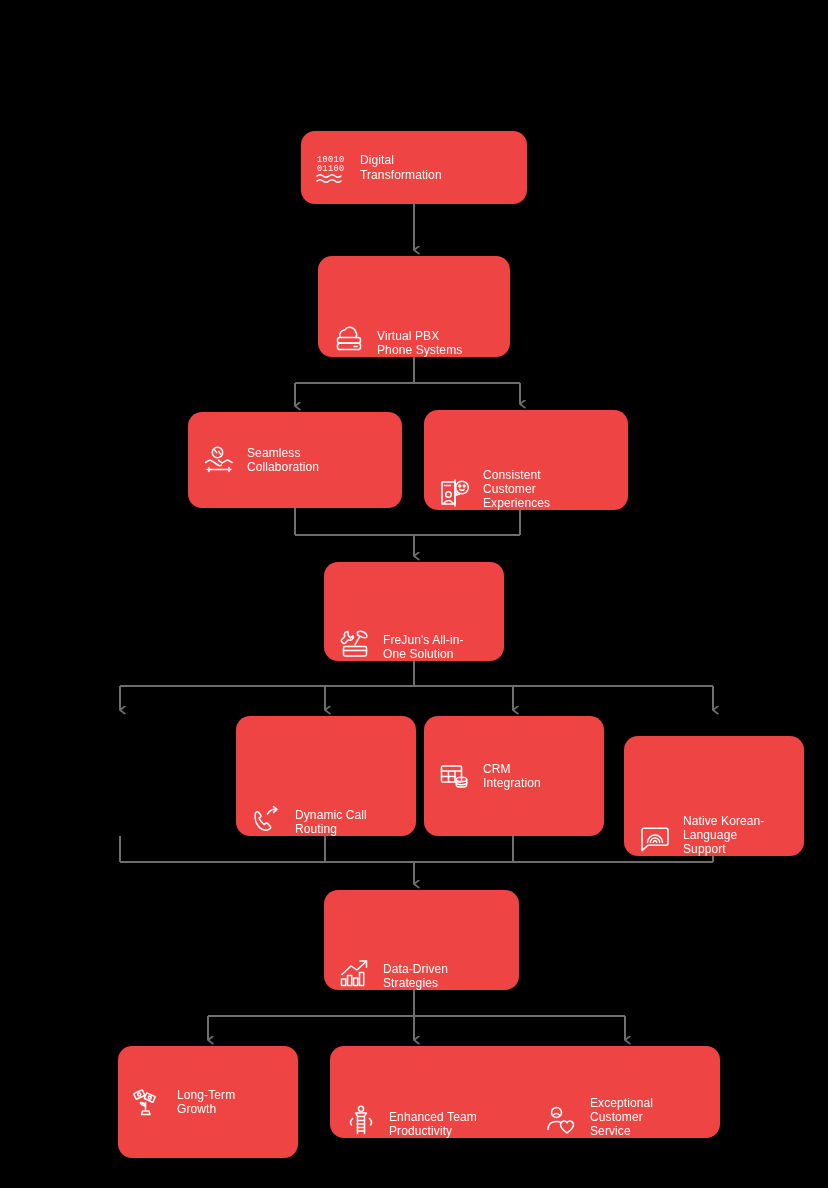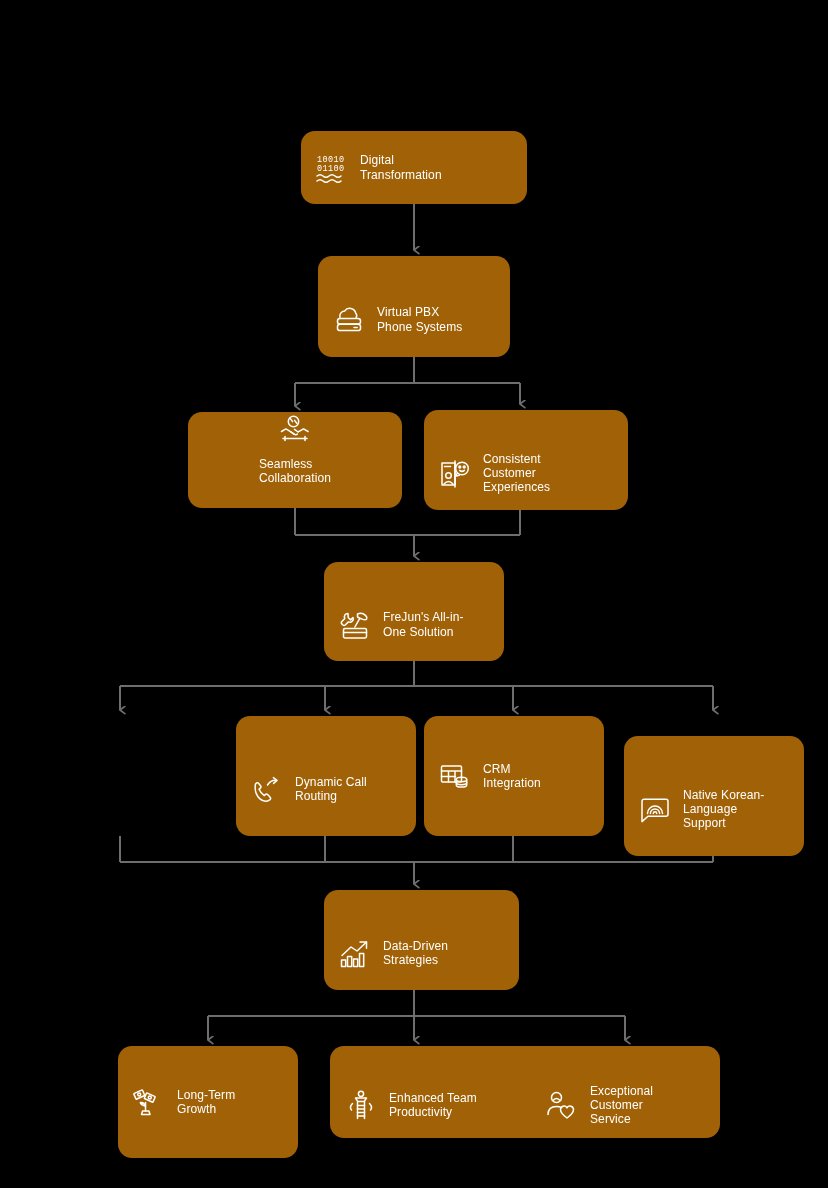--- a/index.html
+++ b/index.html
@@ -19,21 +19,21 @@
     position: absolute;
     left: 0;
     top: 0;
     width: 828px;
     height: 1188px;
     pointer-events: none;
   }
   .node {
     position: absolute;
     box-sizing: border-box;
-    background: #a16207;
+    background: #ef4444;
     border-radius: 14px;
     display: flex;
     align-items: center;
     padding: 0 14px;
     gap: 11px;
   }
   .node .ico {
     flex: 0 0 auto;
     width: 34px;
     height: 34px;
@@ -46,21 +46,21 @@
   }
   .node .lbl {
     color: #ffffff;
     font-size: 12px;
     line-height: 1.18;
     letter-spacing: 0.1px;
     white-space: pre-line;
     font-weight: 400;
   }
   
-  .node.topalign { align-items: center; padding-top: 26px; }
+  .node.topalign { align-items: flex-end; padding-top: 26px; }
   .node.topalign .ico { margin-top: 2px; }
 </style>
 </head>
 <body>
 
 <div id="canvas">
 
   <svg class="connectors" viewBox="0 0 828 1188">
     <defs>
       <marker id="arrow" markerWidth="9" markerHeight="9" refX="4.2" refY="7.4" orient="auto" markerUnits="userSpaceOnUse">
@@ -126,21 +126,21 @@
         <rect x="5.5" y="14.5" width="23" height="5.6" rx="2.4"></rect>
         <rect x="5.5" y="20.2" width="23" height="6.4" rx="2.4"></rect>
         <path d="M22,23.6 h3.2"></path>
       </g>
         </svg>
     </span>
     <span class="lbl">Virtual PBX
 Phone Systems</span>
   </div>
 
-  <div class="node" style="left:188px; top:412px; width:214px; height:96px;flex-direction:column;">
+  <div class="node" style="left:188px; top:412px; width:214px; height:96px;">
     <span class="ico">
       <svg viewBox="0 0 34 34">
           <g fill="none" stroke="#fff" stroke-width="1.5" stroke-linecap="round" stroke-linejoin="round">
         <circle cx="15.5" cy="9.5" r="5.2"></circle>
         <path d="M12.2,6.4 l2.4,3.2 M16.6,8.4 l2.2,2.8"></path>
         <path d="M3.5,19.5 l4.4,-2.6 l4.6,2.8 l4.2,2.6 q1.4,0.9 2.6,-0.2"></path>
         <path d="M30,19.5 l-4.4,-2.6 l-5,2.8"></path>
         <path d="M12.5,19.7 l3.4,2.4 M16.5,17.4 l3.6,2.6"></path>
         <path d="M5,26.5 h24 M7,24.5 v4 M27,24.5 v4"></path>
       </g>

